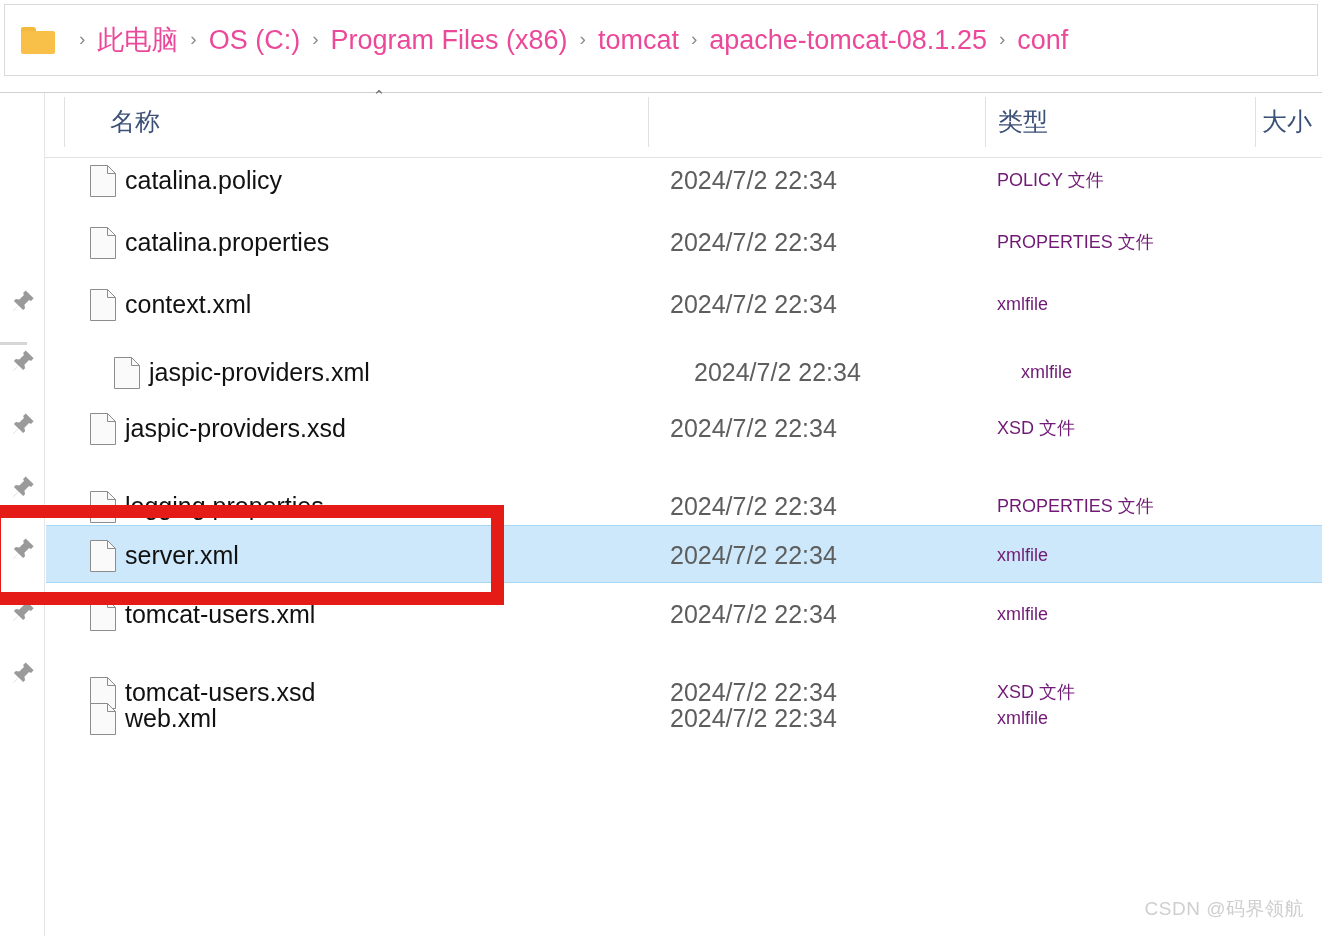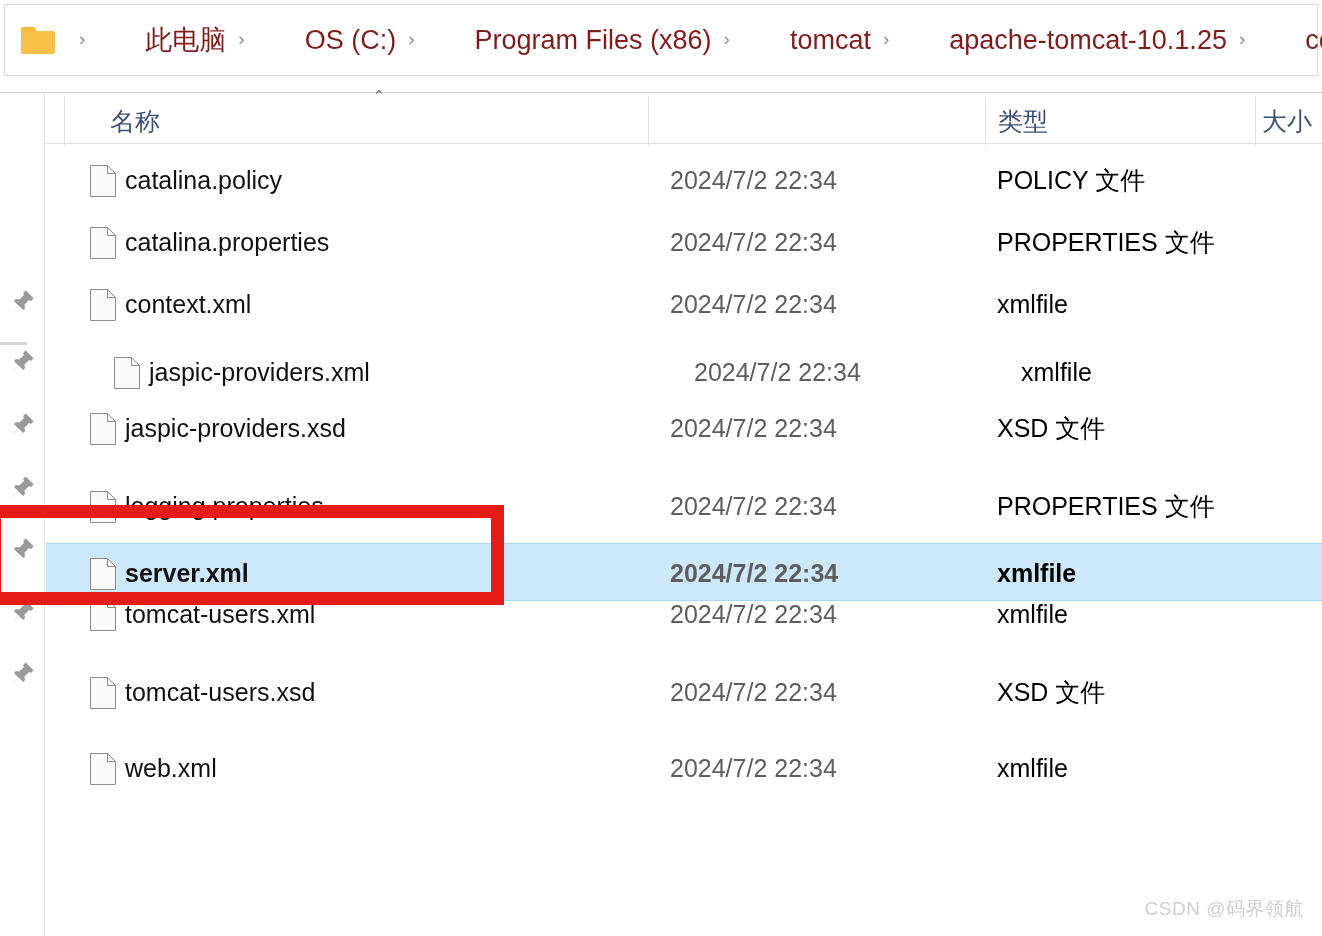--- a/index.html
+++ b/index.html
@@ -58,39 +58,38 @@
   }
   .crumbs {
     display: flex;
     align-items: center;
     font-size: 27px;
     color: #1a1a1a;
     white-space: nowrap;
     letter-spacing: 0px;
   }
   .crumb {
-    color: #7f1d1d;
+    color: #ec4899;
     padding: 0 2px;
-    margin-left: 48px;
   }
   .chev {
     color: #8a8a8a;
     font-size: 19px;
     padding: 0 10px;
     position: relative;
     top: -1px;
   }
 
   
   .colheader {
     position: absolute;
     left: 0;
     top: 92px;
     width: 1322px;
-    height: 52px;
+    height: 66px;
     border-top: 1px solid #d0d0d0;
     border-bottom: 1px solid #e2e2e2;
     background: #ffffff;
     box-sizing: border-box;
   }
   .colheader .cell {
     position: absolute;
     top: 0;
     height: 57px;
     display: flex;
@@ -199,22 +198,22 @@
     white-space: nowrap;
     text-align: right;
   }
   .cell-type {
     position: absolute;
     left: 951px;
     top: 0;
     height: 58px;
     display: flex;
     align-items: center;
-    font-size: 25px;
-    color: #000000;
+    font-size: 18px;
+    color: #701a75;
     white-space: nowrap;
   }
   .cell-size {
     position: absolute;
     left: 1215px;
     top: 0;
     height: 58px;
     display: flex;
     align-items: center;
     justify-content: flex-end;
@@ -261,21 +260,21 @@
     <div class="crumbs" id="crumbs">
         <span class="chev">›</span>
         <span class="crumb">此电脑</span>
         <span class="chev">›</span>
         <span class="crumb">OS (C:)</span>
         <span class="chev">›</span>
         <span class="crumb">Program Files (x86)</span>
         <span class="chev">›</span>
         <span class="crumb">tomcat</span>
         <span class="chev">›</span>
-        <span class="crumb">apache-tomcat-10.1.25</span>
+        <span class="crumb">apache-tomcat-08.1.25</span>
         <span class="chev">›</span>
         <span class="crumb">conf</span>
       </div>
   </div>
 
   <div class="colheader" id="colheader">
       <div class="sep" style="left: 64px;"></div>
       <div class="sep" style="left: 648px;"></div>
       <div class="sep" style="left: 985px;"></div>
       <div class="sep" style="left: 1255px;"></div>
@@ -392,21 +391,21 @@
           <svg viewBox="0 0 26 32" width="26" height="32">
             <path d="M0.5 0.5 H17.5 L25.5 8.5 V31.5 H0.5 Z" fill="#fafafa" stroke="#8c8c8c" stroke-width="1"></path>
             <path d="M17.5 0.5 V8.5 H25.5" fill="none" stroke="#8c8c8c" stroke-width="1"></path>
           </svg>
         </div>
         <div class="cell-name">logging.properties</div>
         <div class="cell-date">2024/7/2 22:34</div>
         <div class="cell-type">PROPERTIES 文件</div>
         <div class="cell-size"></div>
       </div>
-      <div class="row selected" style="top: 392px; font-weight: bold;">
+      <div class="row selected" style="top: 374px;">
         <div class="file-icon">
           <svg viewBox="0 0 26 32" width="26" height="32">
             <path d="M0.5 0.5 H17.5 L25.5 8.5 V31.5 H0.5 Z" fill="#fafafa" stroke="#8c8c8c" stroke-width="1"></path>
             <path d="M17.5 0.5 V8.5 H25.5" fill="none" stroke="#8c8c8c" stroke-width="1"></path>
           </svg>
         </div>
         <div class="cell-name">server.xml</div>
         <div class="cell-date">2024/7/2 22:34</div>
         <div class="cell-type">xmlfile</div>
         <div class="cell-size"></div>
@@ -428,21 +427,21 @@
           <svg viewBox="0 0 26 32" width="26" height="32">
             <path d="M0.5 0.5 H17.5 L25.5 8.5 V31.5 H0.5 Z" fill="#fafafa" stroke="#8c8c8c" stroke-width="1"></path>
             <path d="M17.5 0.5 V8.5 H25.5" fill="none" stroke="#8c8c8c" stroke-width="1"></path>
           </svg>
         </div>
         <div class="cell-name">tomcat-users.xsd</div>
         <div class="cell-date">2024/7/2 22:34</div>
         <div class="cell-type">XSD 文件</div>
         <div class="cell-size"></div>
       </div>
-      <div class="row" style="top: 588px;">
+      <div class="row" style="top: 538px;">
         <div class="file-icon">
           <svg viewBox="0 0 26 32" width="26" height="32">
             <path d="M0.5 0.5 H17.5 L25.5 8.5 V31.5 H0.5 Z" fill="#fafafa" stroke="#8c8c8c" stroke-width="1"></path>
             <path d="M17.5 0.5 V8.5 H25.5" fill="none" stroke="#8c8c8c" stroke-width="1"></path>
           </svg>
         </div>
         <div class="cell-name">web.xml</div>
         <div class="cell-date">2024/7/2 22:34</div>
         <div class="cell-type">xmlfile</div>
         <div class="cell-size"></div>

